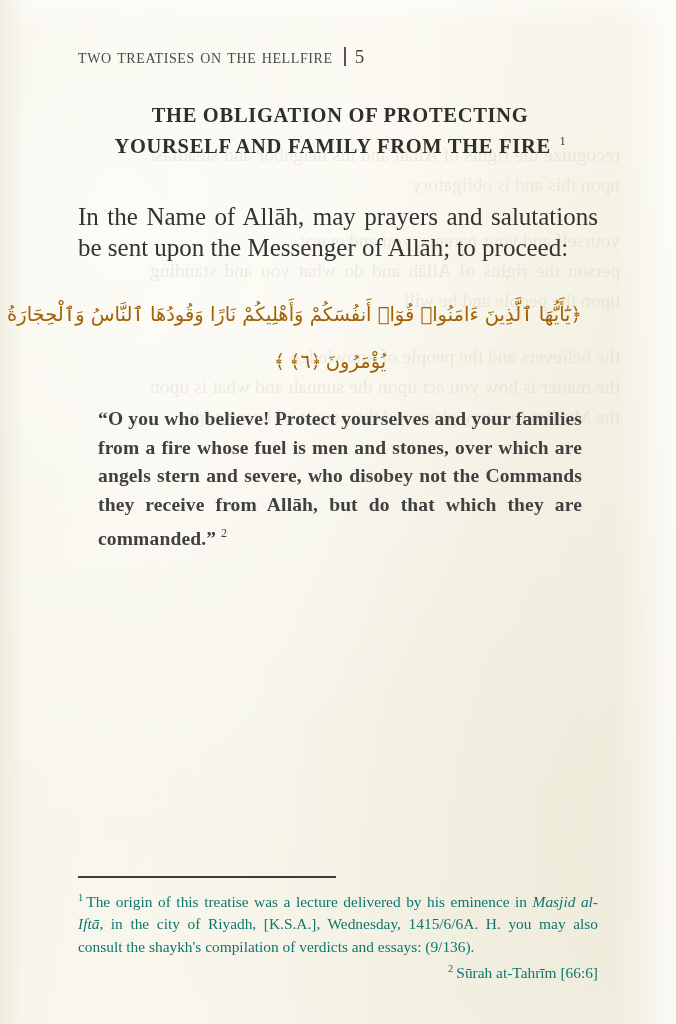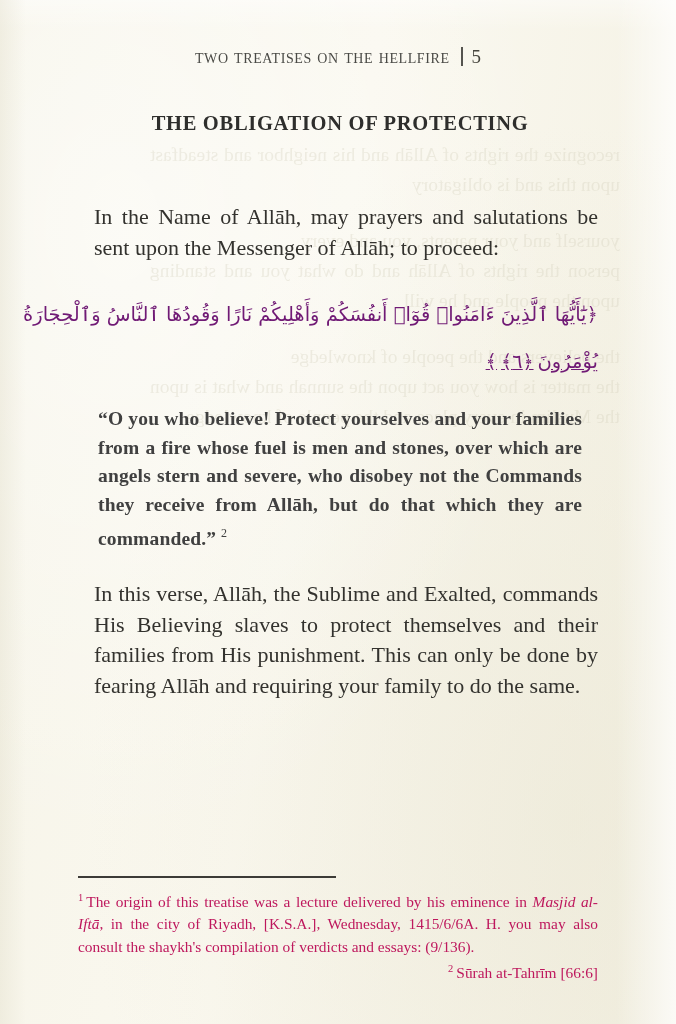--- a/index.html
+++ b/index.html
@@ -72,21 +72,21 @@
     padding: 0;
   }
 
   
   .running-header {
     position: absolute;
     left: 78px;
     right: 78px;
     top: 44px;
     display: flex;
-    justify-content: center;
+    justify-content: flex-start;
     align-items: baseline;
     color: #4a4a46;
   }
   .rh-title {
     font-variant: small-caps;
     text-transform: lowercase;
     font-size: 19.5px;
     letter-spacing: 0.6px;
     white-space: nowrap;
   }
@@ -103,21 +103,21 @@
   .rh-page {
     font-size: 19px;
     color: #47463f;
   }
 
   
   .chapter-title {
     position: absolute;
     left: 60px;
     right: 56px;
-    top: 96px;
+    top: 88px;
     text-align: center;
     font-weight: bold;
     font-size: 20.5px;
     line-height: 26px;
     letter-spacing: 0.7px;
     color: #2e2e2c;
     font-family: "Liberation Serif", "DejaVu Serif", serif;
   }
   .chapter-title .line { display: block; white-space: nowrap; }
   .chapter-title .fn {
@@ -129,48 +129,48 @@
   }
 
   
   .body-block {
     position: absolute;
     left: 78px;
     width: 520px;
     top: 202px;
   }
   p.para {
-    margin: 0 0 28px 16px;
-    font-size: 22px;
+    margin: 0 0 28px 0;
+    font-size: 25px;
     line-height: 30.5px;
     text-align: justify;
     text-justify: inter-word;
     color: #33322e;
     hyphens: none;
   }
   p.para.last { margin-bottom: 0; }
 
   
   .verse {
     direction: rtl;
-    text-align: right;
-    margin: 14px 0 20px 0;
-    color: #701a75;
+    text-align: center;
+    margin: 14px 16px 20px 0;
+    color: #a16207;
     font-family: "DejaVu Sans", sans-serif;
     font-size: 20px;
     line-height: 47px;
     letter-spacing: 0;
   }
   .verse .vline {
     display: block;
     white-space: nowrap;
   }
   .verse .vline.l1 { font-size: 19.5px; }
   .verse .vline.l2 { font-size: 19.5px; }
-  .verse .vline.l3 { font-size: 19.5px; text-decoration: underline; }
+  .verse .vline.l3 { font-size: 19.5px; }
   .verse .ayah {
     font-size: 19px;
     margin: 0 4px;
   }
 
   
   .translation {
     margin: 16px 0 26px 0;
     padding: 0 16px 0 20px;
     font-weight: bold;
@@ -197,21 +197,21 @@
   .fn-rule {
     width: 258px;
     height: 1.6px;
     background: #3c3b37;
     margin: 0 0 9px 0;
   }
   .footnote {
     font-size: 15.4px;
     line-height: 22.4px;
     text-align: justify;
-    color: #be185d;
+    color: #0f766e;
     margin: 0;
   }
   .footnote.fn2 {
     text-align: right;
   }
   .fn-marker {
     font-size: 10.5px;
     vertical-align: super;
     margin-right: 3px;
   }
@@ -242,37 +242,37 @@
   <div class="content">
 
     <div class="running-header">
       <span class="rh-title">Two Treatises on the Hellfire</span>
       <span class="rh-rule"></span>
       <span class="rh-page">5</span>
     </div>
 
     <h1 class="chapter-title">
       <span class="line">THE OBLIGATION OF PROTECTING</span>
+      <span class="line"><span>YOURSELF AND FAMILY FROM THE FIRE</span><span class="fn">1</span></span>
     </h1>
 
     <div class="body-block">
 
       <p class="para">In the Name of Allāh, may prayers and salutations be sent upon the Messenger of Allāh; to proceed:</p>
 
 
       <div class="verse">
         <span class="vline l1"><span>﴿</span><span>يَٰٓأَيُّهَا ٱلَّذِينَ ءَامَنُوا۟ قُوٓا۟ أَنفُسَكُمْ وَأَهْلِيكُمْ نَارًا وَقُودُهَا ٱلنَّاسُ وَٱلْحِجَارَةُ</span></span>
         <span class="vline l3"><span>يُؤْمَرُونَ</span><span class="ayah">﴿<span>٦</span>﴾</span><span>﴾</span></span>
       </div>
 
       <div class="translation">
         <span>“O you who believe! Protect yourselves and your families from a fire whose fuel is men and stones, over which are angels stern and severe, who disobey not the Commands they receive from Allāh, but do that which they are commanded.”</span><span class="fn">2</span>
       </div>
 
-      <p class="para last">In this verse, Allāh, the Sublime and Exalted, commands His Believing slaves to protect themselves and their families from His punishment.  This can only be done by fearing Allāh and requiring your family to do the same.</p>
 
     </div>
 
     <div class="footnotes">
       <div class="fn-rule"></div>
 
       <p class="footnote fn1"><span class="fn-marker">1</span><span>The origin of this treatise was a lecture delivered by his eminence in </span><em>Masjid al-Iftā</em><span>, in the city of Riyadh, [K.S.A.], Wednesday, 1415/6/6A. H. you may also consult the shaykh's compilation of verdicts and essays: (9/136).</span></p>
 
       <p class="footnote fn2"><span class="fn-marker">2</span><span>Sūrah at-Tahrīm [66:6]</span></p>
     </div>

